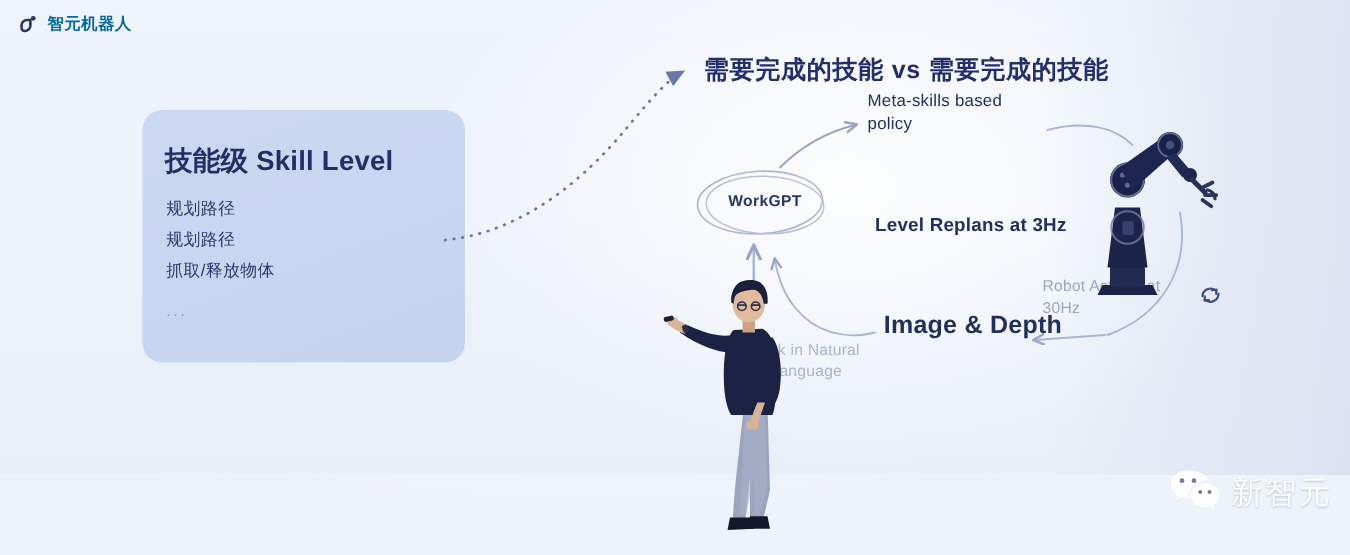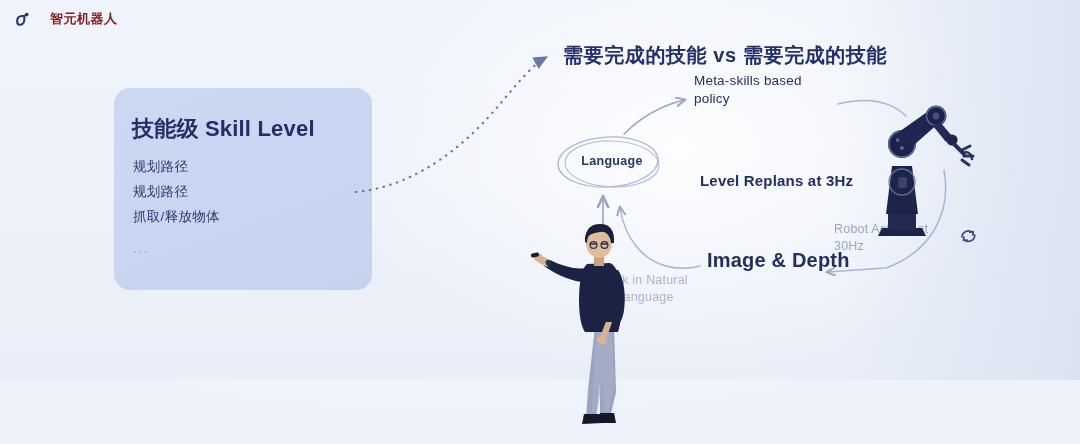--- a/index.html
+++ b/index.html
@@ -34,23 +34,22 @@
     position:absolute;left:0;top:377px;width:1080px;height:67px;
     background:radial-gradient(ellipse at 45% 0%, rgba(255,255,255,.10) 0%, rgba(255,255,255,0) 60%);
   }
 
   
   .brand{
     position:absolute;left:14px;top:10px;display:flex;align-items:center;gap:7px;
   }
   .brand-mark{width:17px;height:17px;position:relative;}
   .brand-text{
-    font-size:13px;color:#7f1d1d;letter-spacing:.5px;font-weight:600;
+    font-size:13px;color:#0369a1;letter-spacing:.5px;font-weight:600;
     white-space:nowrap;
-    margin-left:12px;
   }
 
   
   .skill-card{
     position:absolute;left:114px;top:88px;width:258px;height:202px;
     background:linear-gradient(160deg,#ccd8f2 0%,#c9d6f1 55%,#c6d3ef 100%);
     border-radius:16px;
   }
   .skill-title{
     position:absolute;left:18px;top:26px;
@@ -160,21 +159,21 @@
     <path d="M603,258 L603,198" fill="none" stroke="#aab4d4" stroke-width="2" stroke-linecap="round" marker-end="url(#ah)"></path>
 
     <g transform="translate(960,228)">
       <path d="M2,9 a6.4,6.4 0 0 1 10.5,-4.6" fill="none" stroke="#3c4880" stroke-width="1.7" stroke-linecap="round"></path>
       <path d="M14.8,7 a6.4,6.4 0 0 1 -10.6,4.8" fill="none" stroke="#3c4880" stroke-width="1.7" stroke-linecap="round"></path>
       <path d="M9.6,4.2 L13.2,3.6 L13.0,7.2" fill="none" stroke="#3c4880" stroke-width="1.7" stroke-linecap="round" stroke-linejoin="round"></path>
       <path d="M7.2,12.0 L3.6,12.5 L3.9,9.0" fill="none" stroke="#3c4880" stroke-width="1.7" stroke-linecap="round" stroke-linejoin="round"></path>
     </g>
   </svg>
 
-  <div class="workgpt-text">Language</div>
+  <div class="workgpt-text">WorkGPT</div>
   <div class="lbl lbl-meta">Meta-skills based policy</div>
   <div class="lbl lbl-replan">Level Replans at 3Hz</div>
   <div class="lbl lbl-imagedepth">Image &amp; Depth</div>
   <div class="lbl lbl-robotact">Robot Actions at 30Hz</div>
   <div class="lbl lbl-tasknl">Task in Natural Language</div>
 
   <svg class="svg-layer">
     <g transform="translate(878,108)">
 
       <path d="M4,120 L44,120 L48,128 L0,128 Z" fill="#1c2348"></path>
@@ -236,14 +235,27 @@
     <ellipse cx="59" cy="21" rx="13" ry="15" fill="#e0bb9c"></ellipse>
 
     <path d="M46,18 C45,6 52,2 60,2 C70,2 74,8 73,18 C73,12 68,9 60,10 C52,11 48,13 46,18 Z" fill="#161a33"></path>
     <path d="M45,20 C44,10 50,3 60,3 C71,3 75,10 74,21 L71,21 C70,13 66,9 59,9 C51,9 47,13 47,21 Z" fill="#1a1f3c"></path>
 
     <path d="M50,22 L57,22 M61,22 L68,22" stroke="#2b3050" stroke-width="1.4" fill="none"></path>
     <circle cx="53.5" cy="23" r="3.4" fill="none" stroke="#2b3050" stroke-width="1.3"></circle>
     <circle cx="64.5" cy="23" r="3.4" fill="none" stroke="#2b3050" stroke-width="1.3"></circle>
   </svg>
 
+  <div class="watermark">
+    <span>
+      <svg width="42" height="34" viewBox="0 0 42 34">
+        <path d="M15.5 2.2C7.9 2.2 1.8 7.3 1.8 13.6c0 3.6 2 6.8 5.2 8.9l-1.4 4.3 5-2.6c1.5.4 3.1.7 4.9.7.5 0 1 0 1.5-.1-.4-1-.6-2.1-.6-3.2 0-6.4 6.2-11.6 13.9-11.6.5 0 1 0 1.5.1C30.3 6.1 23.6 2.2 15.5 2.2z" fill="#ffffff"></path>
+        <circle cx="10.6" cy="10.5" r="1.9" fill="#6b7390"></circle>
+        <circle cx="20.2" cy="10.5" r="1.9" fill="#6b7390"></circle>
+        <path d="M40.4 22.2c0-5.3-5.2-9.6-11.6-9.6s-11.6 4.3-11.6 9.6 5.2 9.6 11.6 9.6c1.4 0 2.7-.2 3.9-.6l4.2 2.2-1.1-3.6c2.8-1.7 4.6-4.5 4.6-7.6z" fill="#ffffff"></path>
+        <circle cx="25.2" cy="19.6" r="1.6" fill="#6b7390"></circle>
+        <circle cx="32.6" cy="19.6" r="1.6" fill="#6b7390"></circle>
+      </svg>
+    </span>
+    <span class="wm-text">新智元</span>
+  </div>
 
 </div>
 
 </body></html>

